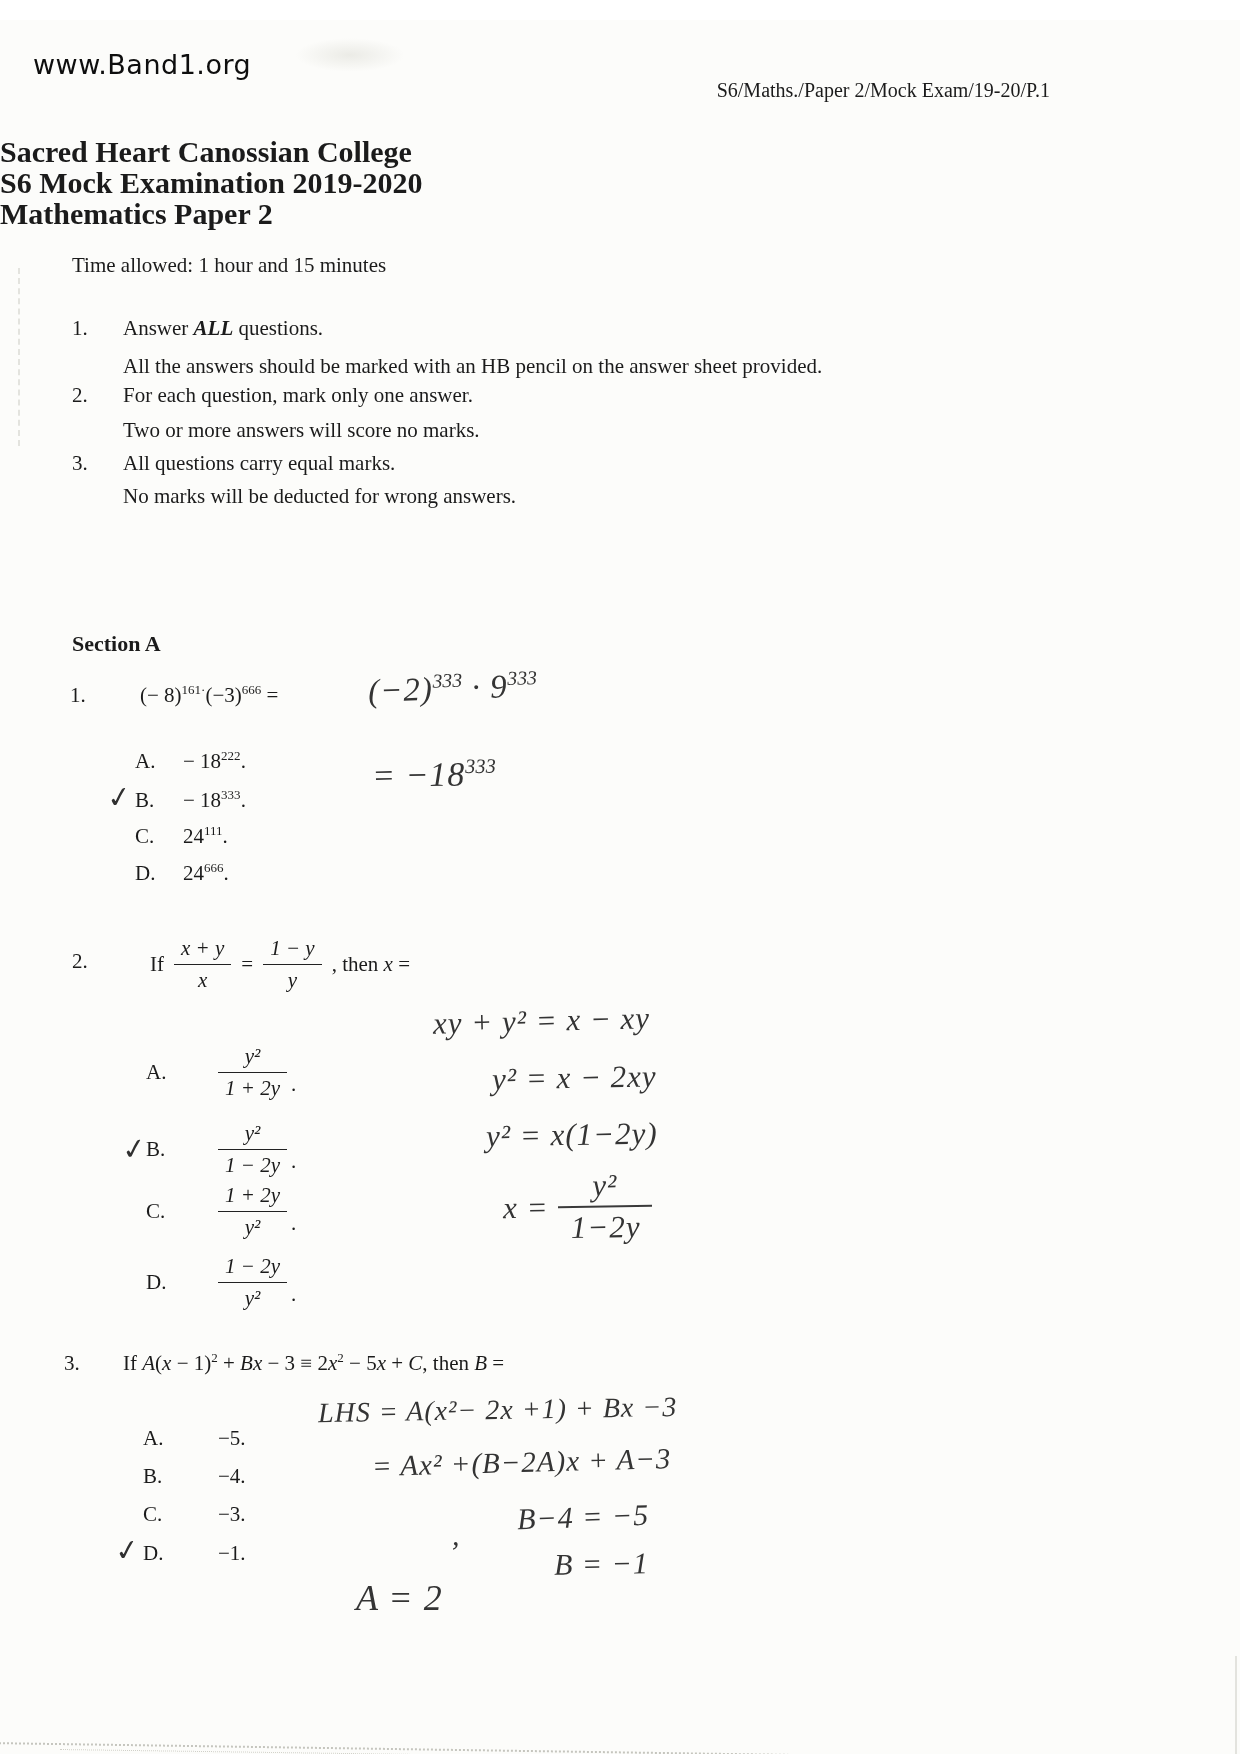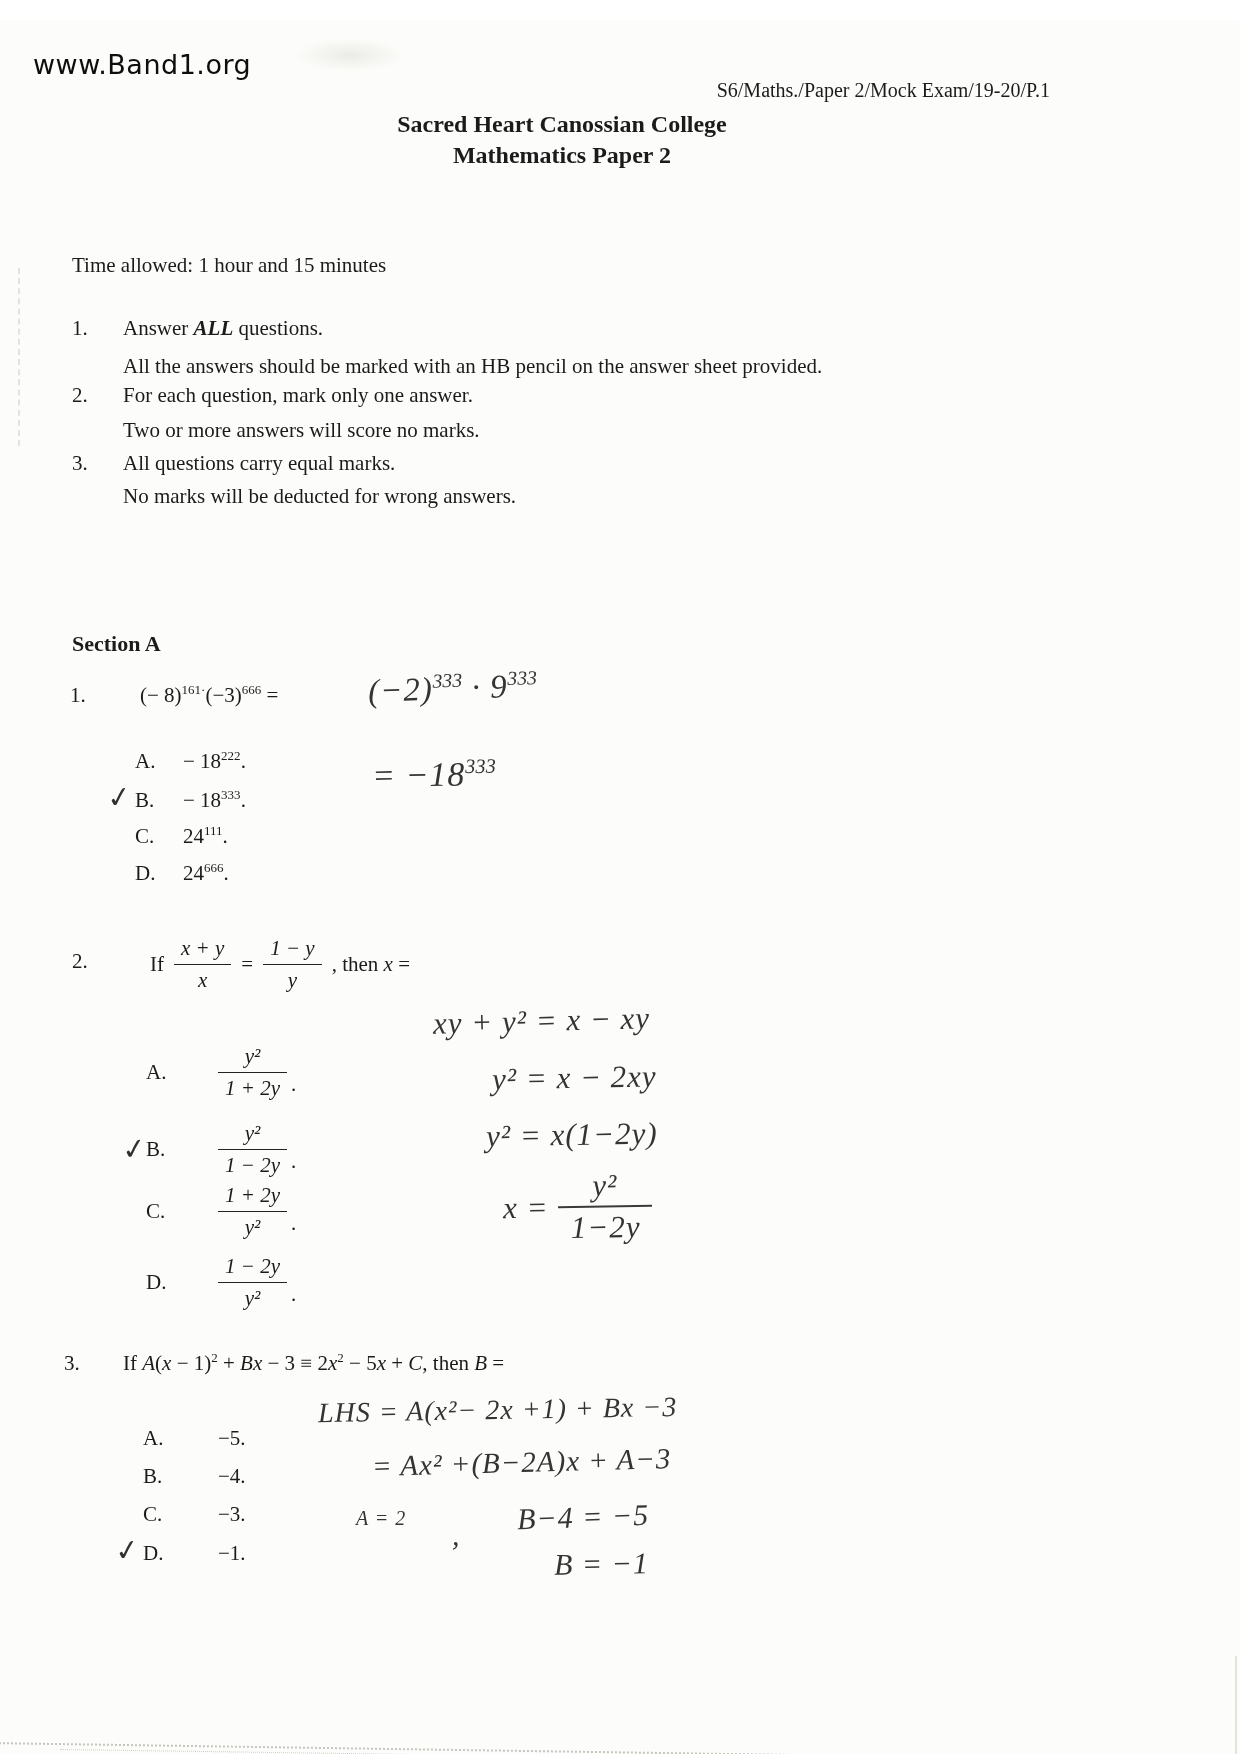--- a/index.html
+++ b/index.html
@@ -10,22 +10,22 @@
     color:#1b1b1b;
     margin-top:20px;
   }
   .watermark {
     position:absolute; left:33px; top:29px;
     font-family:"DejaVu Sans","Liberation Sans",sans-serif;
     font-size:27px; color:#0e0e0e; letter-spacing:0.5px;
   }
   .doc-code { position:absolute; top:59px; right:190px; font-size:20px; }
   .title-block {
-    position:absolute; top:89px; left:0; width:1124px;
-    text-align:center; font-weight:bold; font-size:24px; line-height:31px;
+    position:absolute; top:116px; left:0; width:1124px;
+    text-align:left; font-weight:bold; font-size:30px; line-height:31px;
   }
   .time { position:absolute; left:72px; top:233px; font-size:21px; }
   .inum { position:absolute; left:72px; font-size:21px; }
   .itext { position:absolute; left:123px; font-size:21px; white-space:nowrap; }
   .bold { font-weight:bold;font-style:italic; }
   .notice { position:absolute; left:70px; font-weight:bold; font-size:20.5px; white-space:nowrap; }
   .section { position:absolute; left:72px; top:611px; font-weight:bold; font-size:22px; }
 
   .qnum { position:absolute; font-size:21px; }
   .stem { position:absolute; font-size:21px; white-space:nowrap; }
@@ -92,20 +92,21 @@
   <div class="edge-dashes"></div>
   <div class="scan-bottom1"></div>
   <div class="scan-bottom2"></div>
   <div class="right-edge"></div>
 
   <div class="watermark">www.Band1.org</div>
   <div class="doc-code">S6/Maths./Paper 2/Mock Exam/19-20/P.1</div>
 
   <div class="title-block">
     <div>Sacred Heart Canossian College</div>
+    <div>S6 Mock Examination 2019-2020</div>
     <div>Mathematics Paper 2</div>
   </div>
 
   <div class="time">Time allowed: 1 hour and 15 minutes</div>
 
   <div class="inum" style="top:296px">1.</div>
   <div class="itext" style="top:296px"><span>Answer </span><span class="bold">ALL</span><span> questions.</span></div>
   <div class="itext" style="top:334px">All the answers should be marked with an HB pencil on the answer sheet provided.</div>
 
   <div class="inum" style="top:363px">2.</div>
@@ -228,18 +229,18 @@
     <span>−3.</span>
   </div>
   <div class="opt opt3" style="top:1519px">
     <span class="check">✓</span>
     <span class="olabel">D.</span>
     <span>−1.</span>
   </div>
 
   <div class="hw" style="left:318px;top:1374px;font-size:28px;transform:rotate(-1deg)">LHS = A(x²− 2x +1) + Bx −3</div>
   <div class="hw" style="left:372px;top:1426px;font-size:29px;transform:rotate(-1.5deg)">= Ax² +(B−2A)x + A−3</div>
-  <div class="hw" style="left:356px;top:1487px;font-size:20px">A = 2</div>
+  <div class="hw" style="left:356px;top:1557px;font-size:36px">A = 2</div>
   <div class="hw" style="left:452px;top:1498px;font-size:30px">,</div>
   <div class="hw" style="left:517px;top:1480px;font-size:30px;transform:rotate(-2deg)">B−4 = −5</div>
   <div class="hw" style="left:554px;top:1527px;font-size:30px;transform:rotate(-1deg)">B = −1</div>
 
 </div>
 
 </body></html>

